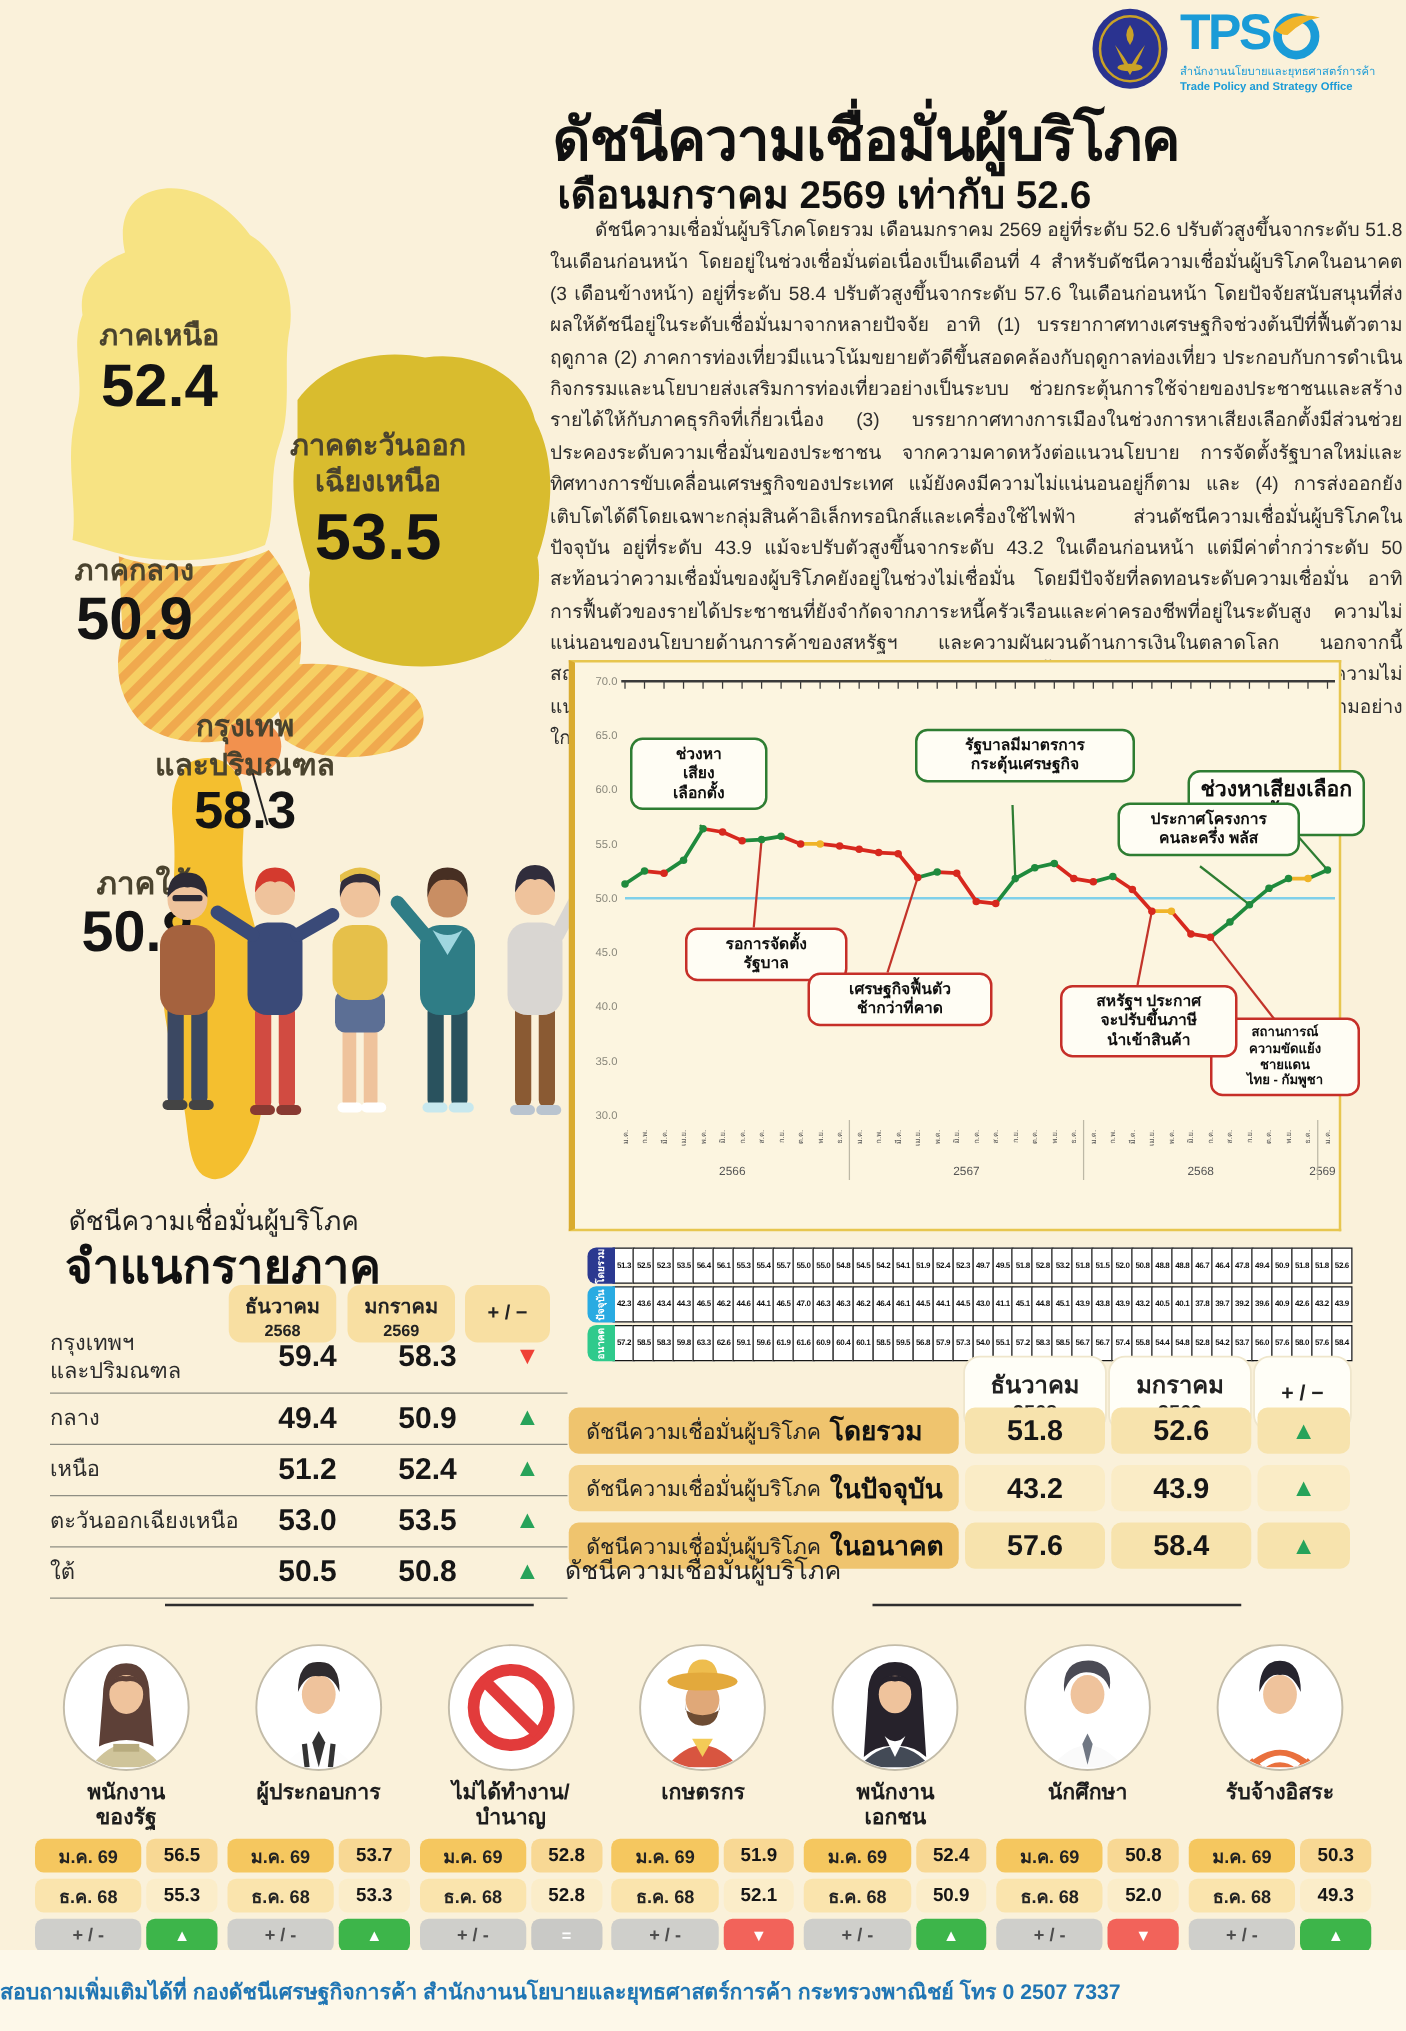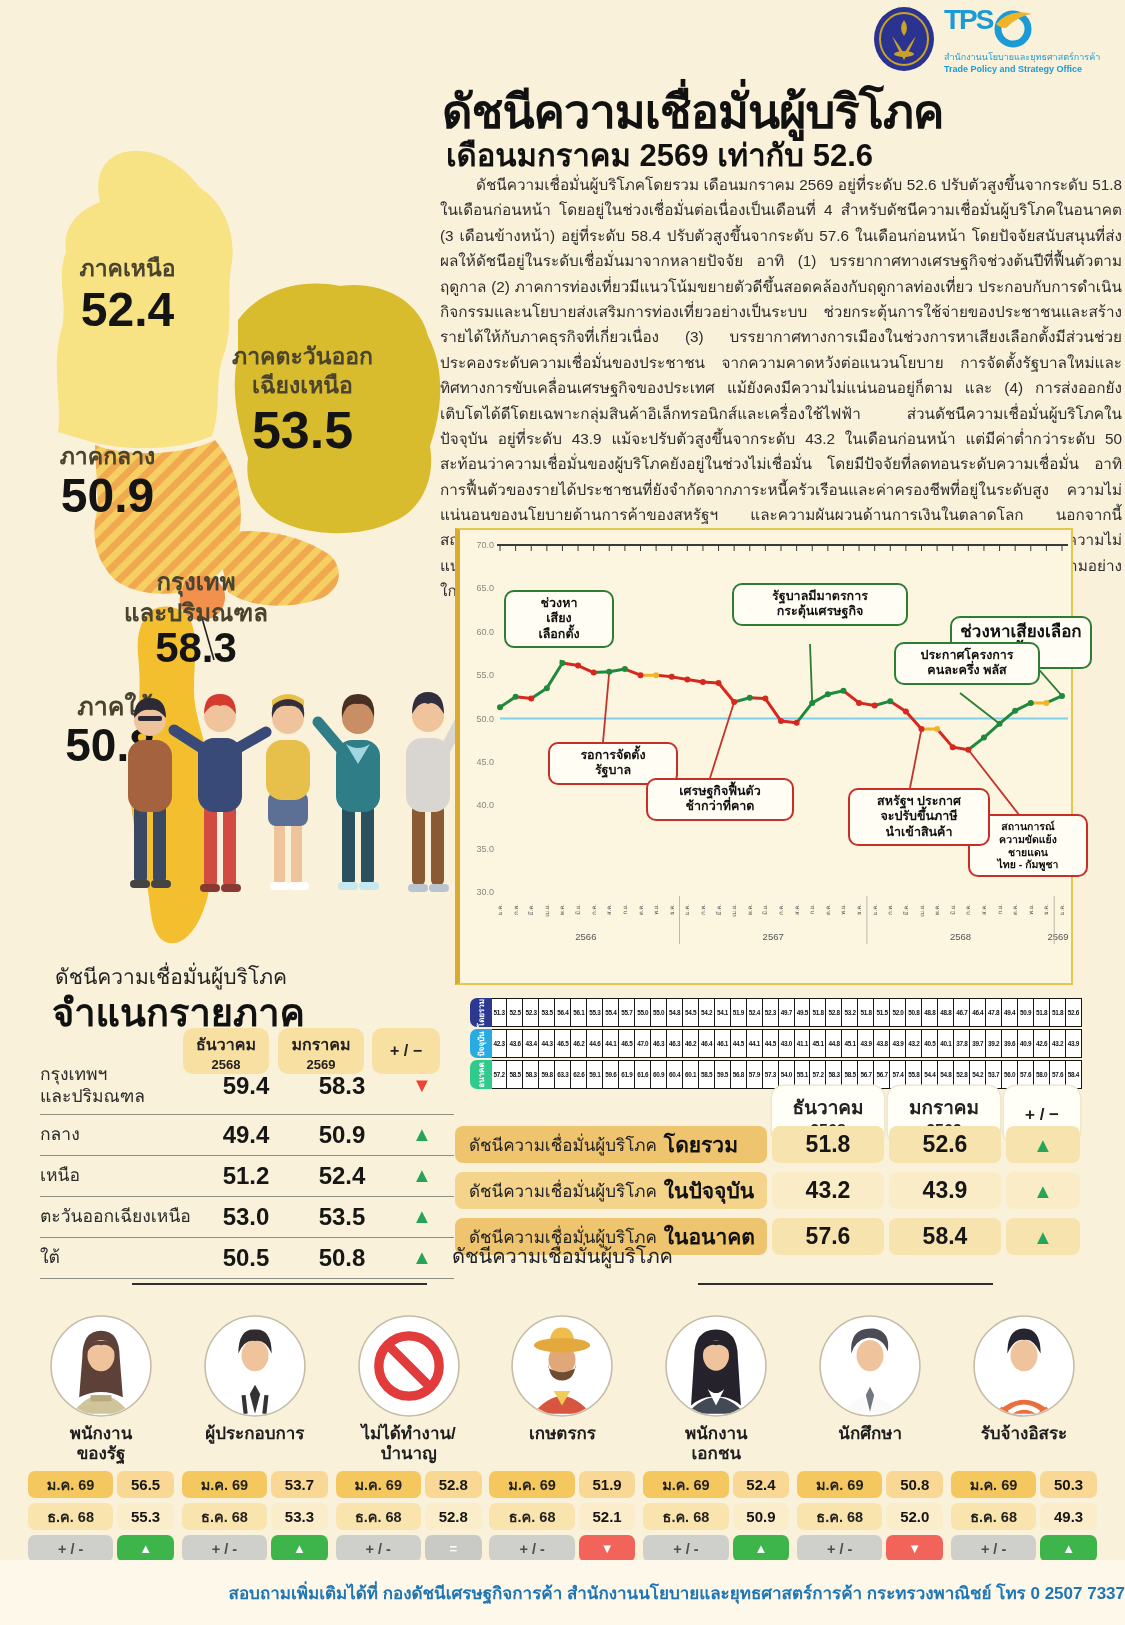--- a/index.html
+++ b/index.html
@@ -5,21 +5,21 @@
   html,body{margin:0;padding:0;background:#e8e4d8;}
   #page{position:relative;width:1125px;height:1625px;background:#faf1da;overflow:hidden;
         font-family:"Liberation Sans","DejaVu Sans",sans-serif;color:#222;}
   .abs{position:absolute;}
   .pre{white-space:pre-line;}
 
   
   #seal{left:872px;top:6px;width:64px;height:66px;}
   #tpso{left:944px;top:6px;width:176px;}
   #tpso-row{display:flex;align-items:flex-start;}
-  #tpso-letters{font-size:28px;font-weight:800;color:#1a9bd7;letter-spacing:-2px;line-height:1;}
+  #tpso-letters{font-size:40px;font-weight:800;color:#1a9bd7;letter-spacing:-2px;line-height:1;}
   #tpso-captions{margin-top:2px;text-align:left;}
   #tpso-cap1{font-size:9px;color:#1a9bd7;}
   #tpso-cap2{font-size:9px;color:#1a9bd7;font-weight:bold;}
 
   #main-title{left:442px;top:74px;width:682px;font-size:47px;font-weight:800;color:#111;letter-spacing:-1px;}
   #sub-title{left:446px;top:130px;width:676px;font-size:31px;font-weight:bold;color:#111;}
 
   #paragraph{left:440px;top:172px;width:682px;font-size:15.3px;line-height:1.66;
              text-align:justify;color:#2d2d2d;text-indent:36px;}
 
@@ -117,21 +117,21 @@
   .chip-v{flex:1;margin-left:4px;border-radius:7px;display:flex;align-items:center;justify-content:center;font-weight:bold;font-size:15px;color:#161616;}
   .r1 .chip-l{background:#f5c75f;} .r1 .chip-v{background:#f8d894;}
   .r2 .chip-l{background:#fae4ad;} .r2 .chip-v{background:#fbedc9;}
   .r3 .chip-l{background:#cfcfcb;color:#4d4d4d;}
   .ind{flex:1;margin-left:4px;border-radius:7px;display:flex;align-items:center;justify-content:center;
        color:#fff;font-weight:800;font-size:13px;}
   .ind.up{background:#3db54a;} .ind.down{background:#f2635a;} .ind.equal{background:#c9c9c6;}
 
   
   #footer{left:0;top:1560px;width:1125px;height:65px;background:#fdf8e9;display:flex;
-          align-items:center;justify-content:flex-end;font-size:17px;color:#2076b4;font-weight:bold;}
+          align-items:center;justify-content:flex-start;font-size:17px;color:#2076b4;font-weight:bold;}
 </style>
 </head>
 <body>
 
 <div id="page">
 
   <svg id="seal" class="abs" viewBox="0 0 64 66">
     <ellipse cx="32" cy="33" rx="30" ry="32" fill="#2a3390"></ellipse>
     <ellipse cx="32" cy="33" rx="24" ry="26" fill="none" stroke="#c9a227" stroke-width="2"></ellipse>
     <path d="M32,14 q6,8 0,16 q-6,-8 0,-16 Z" fill="#c9a227"></path>

